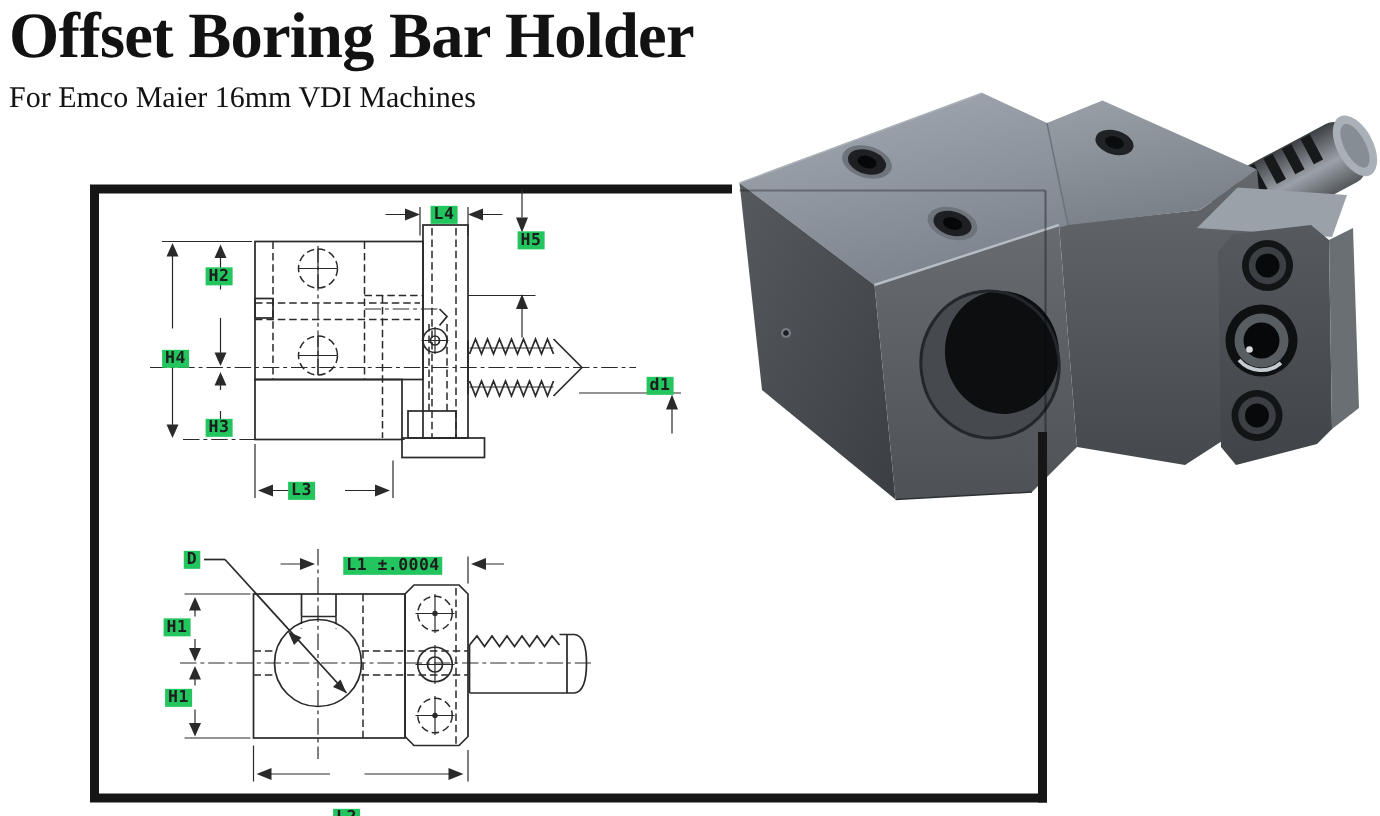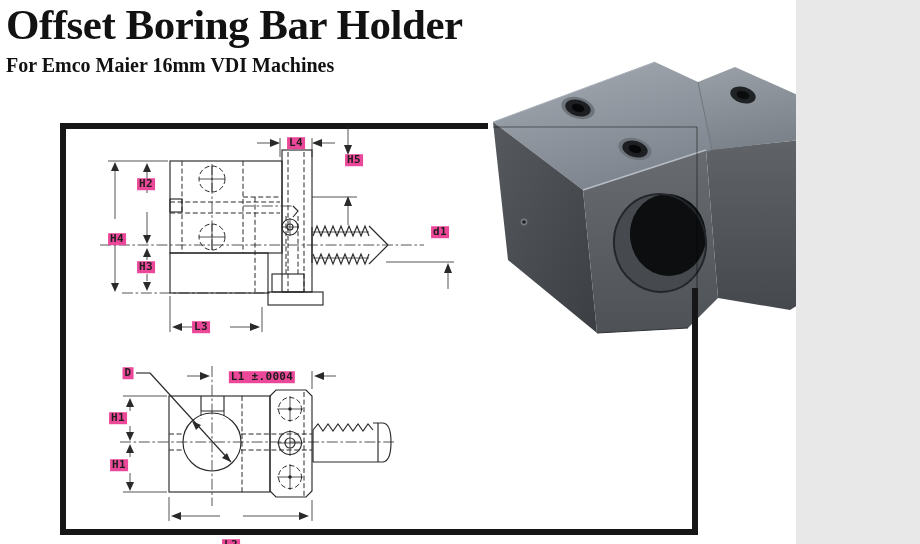--- a/index.html
+++ b/index.html
@@ -1,42 +1,42 @@
 <!DOCTYPE html>
 <html><head>
 <meta charset="utf-8">
 <style>
   html,body{margin:0;padding:0;background:#e8e8e8;}
   .page{
-    position:relative;width:796px;height:544px;background:#ffffff;overflow:hidden;
+    position:relative;width:920px;height:544px;background:#ffffff;overflow:hidden;
     font-family:"Liberation Sans",sans-serif;
   }
   .title{
     position:absolute;left:6px;top:0px;margin:0;
     font-family:"Liberation Serif",serif;font-weight:700;font-size:43px;
     letter-spacing:-0.5px;color:#121212;white-space:nowrap;
   }
   .subtitle{
     position:absolute;left:6px;top:54px;margin:0;
-    font-family:"Liberation Serif",serif;font-weight:700;font-size:20px;
+    font-family:"Liberation Serif",serif;font-weight:400;font-size:20px;
     color:#121212;white-space:nowrap;
   }
   .frame{
     position:absolute;left:60px;top:123px;width:638px;height:412px;
     border:6px solid #161616;box-sizing:border-box;
   }
   .frame-patch{
     position:absolute;left:692px;top:288px;width:6px;height:247px;background:#161616;z-index:5;
   }
   .drawing-svg{position:absolute;left:0;top:0;z-index:2;}
   .photo-svg{position:absolute;left:488px;top:56px;z-index:4;}
   .dim{
     position:absolute;z-index:3;transform:translate(-50%,-50%);
     font-family:"DejaVu Sans Mono",monospace;font-size:11px;font-weight:600;
-    color:#1d1d1d;background:#ec4899;padding:0 2px;line-height:1.05;white-space:nowrap;
+    color:#1d1d1d;background:#22c55e;padding:0 2px;line-height:1.05;white-space:nowrap;
     letter-spacing:0.3px;
   }
   
   .s{stroke:#2a2a2a;stroke-width:1.15;fill:none;}
   .t{stroke:#2a2a2a;stroke-width:0.8;fill:none;}
   .d{stroke:#2a2a2a;stroke-width:1;fill:none;stroke-dasharray:5 2.6;}
   .c{stroke:#2a2a2a;stroke-width:0.8;fill:none;stroke-dasharray:11 2.6 2.6 2.6;}
   .a{fill:#2a2a2a;stroke:none;}
   .dot{fill:#2a2a2a;stroke:none;}
 </style>
@@ -218,25 +218,25 @@
         <path class="t" d="M169,497V521 M312,500V521"></path>
         <path class="t" d="M176,516H220 M243,516H303"></path>
         <polygon class="a" points="171,516 181,512 181,520"></polygon>
         <polygon class="a" points="309,516 299,512 299,520"></polygon>
       </g>
     </g>
   </svg>
 
   <span class="dim" style="left:117px;top:239px">H4</span>
   <span class="dim" style="left:146px;top:184px">H2</span>
-  <span class="dim" style="left:146px;top:267px">H3</span>
+  <span class="dim" style="left:146px;top:285px">H3</span>
   <span class="dim" style="left:201px;top:327px">L3</span>
   <span class="dim" style="left:296px;top:143px">L4</span>
   <span class="dim" style="left:354px;top:160px">H5</span>
-  <span class="dim" style="left:440px;top:232px">d1</span>
+  <span class="dim" style="left:440px;top:257px">d1</span>
   <span class="dim" style="left:128px;top:373px">D</span>
   <span class="dim" style="left:262px;top:377px">L1 ±.0004</span>
   <span class="dim" style="left:118px;top:418px">H1</span>
   <span class="dim" style="left:119px;top:465px">H1</span>
   <span class="dim" style="left:231px;top:545px">L2</span>
 
   <svg class="photo-svg" width="432" height="340" viewBox="0 0 432 340">
     <defs>
       <linearGradient id="gTop" x1="0" y1="0" x2="0.4" y2="1">
         <stop offset="0" stop-color="#a4abb3"></stop>

